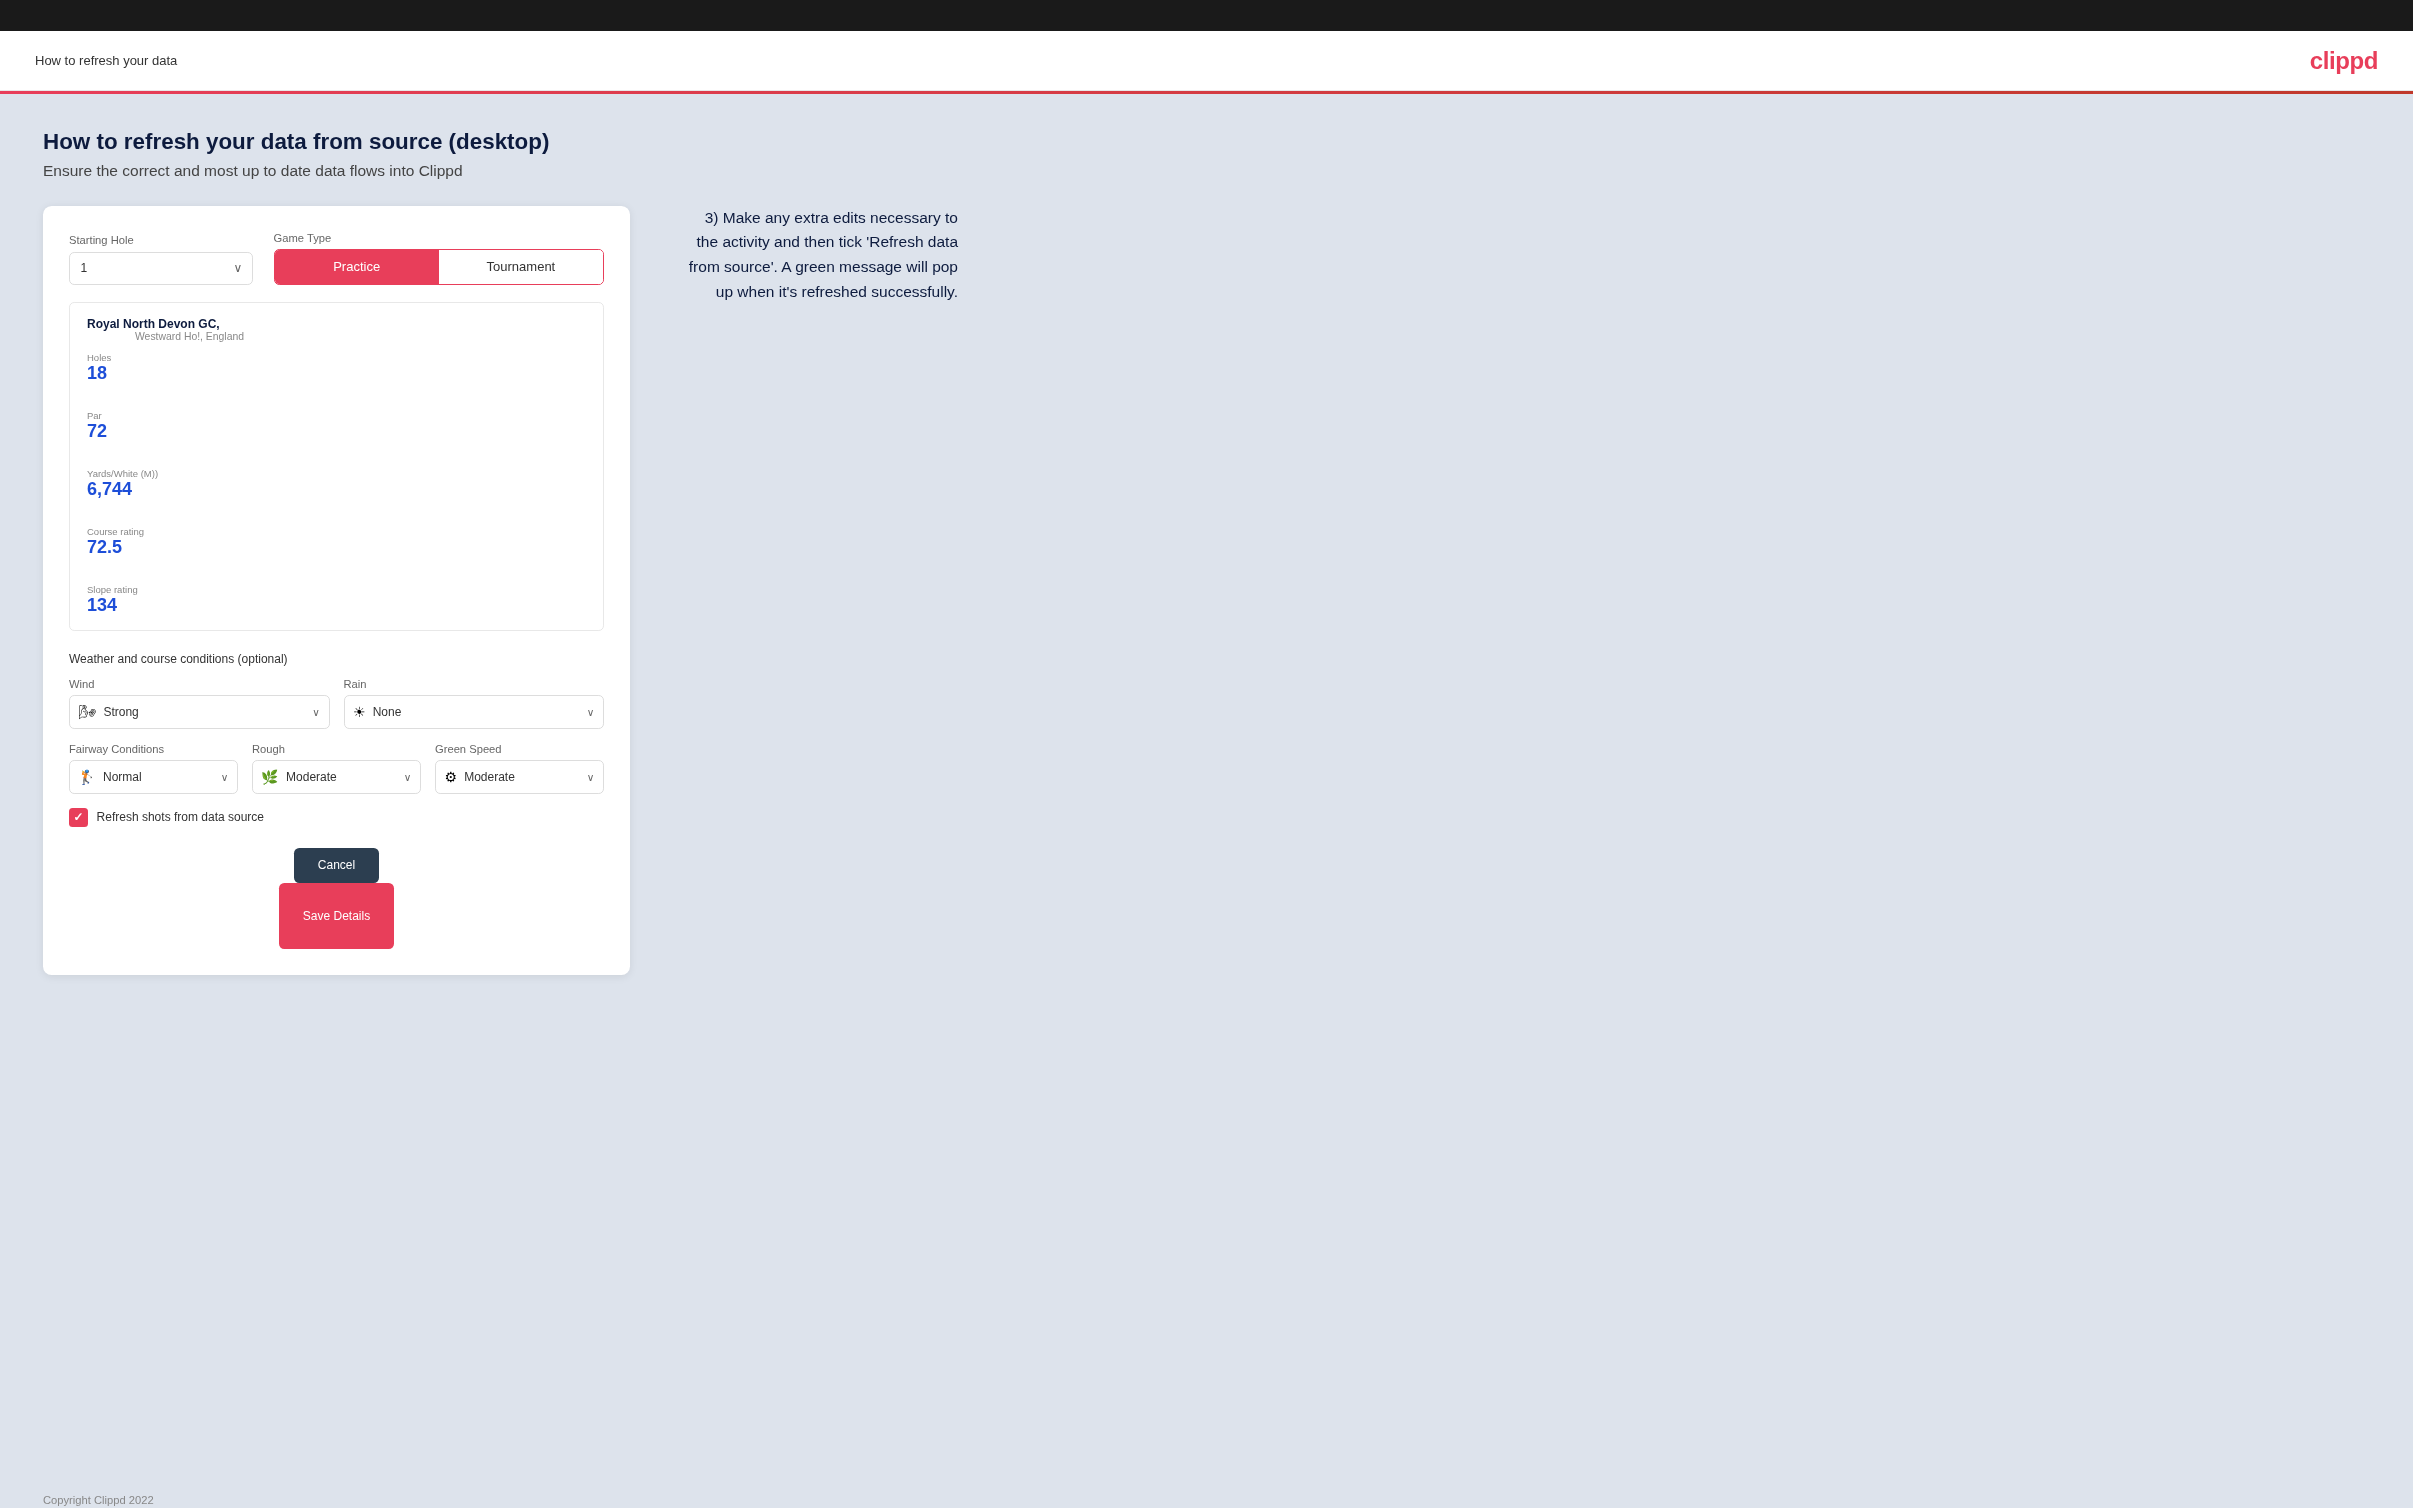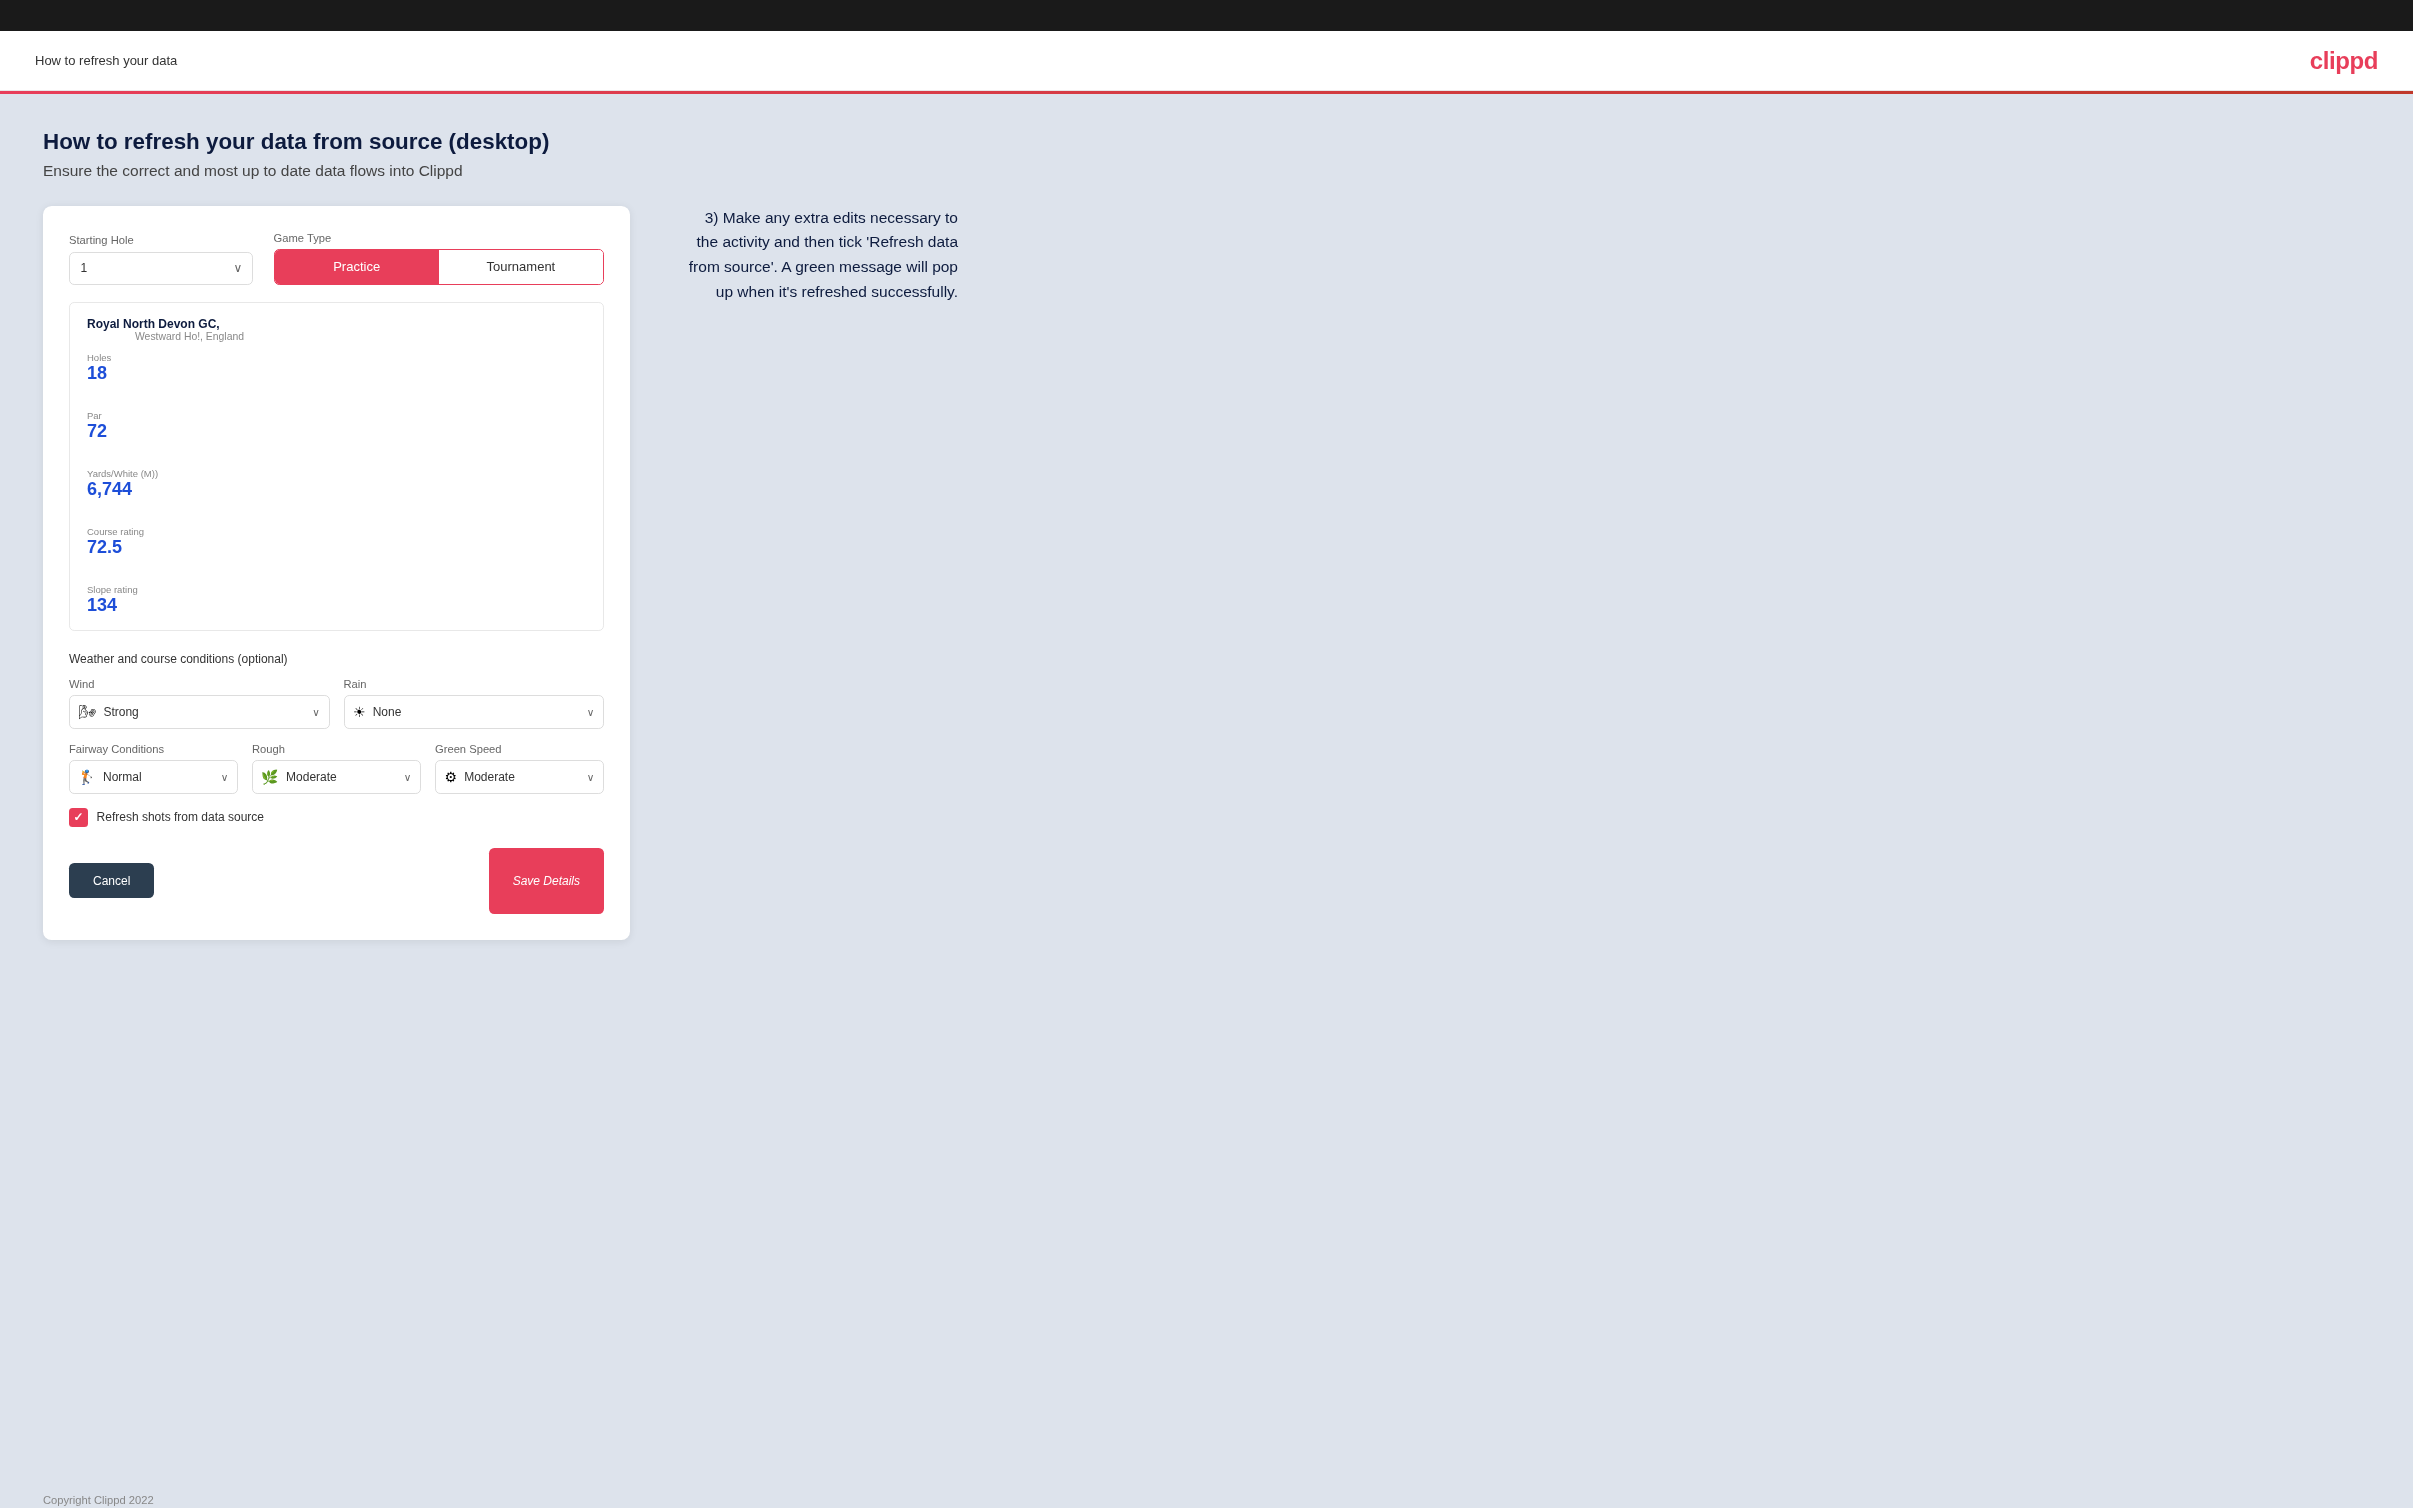--- a/index.html
+++ b/index.html
@@ -222,22 +222,22 @@
       font-weight: 700;
     }
 
     .checkbox-label {
       font-size: 12px;
       color: #333;
     }
 
     .button-row {
       display: flex;
-      justify-content: space-between;
       align-items: center;
+      flex-direction: column;
     }
 
     .btn-cancel {
       background: #2c3e50;
       color: #fff;
       border: none;
       border-radius: 5.2px;
       padding: 10.4px 24px;
       font-size: 12px;
       font-weight: 500;
@@ -246,21 +246,20 @@
 
     .btn-save {
       background: #e83e5a;
       color: #fff;
       border: none;
       border-radius: 5.2px;
       padding: 26px 24px;
       font-size: 12px;
       font-weight: 500;
       cursor: pointer;
-      font-style: italic;
     }
 
     .side-note {
       max-width: 276px;
       font-size: 15.5px;
       line-height: 1.6;
       color: #0d1b3e;
       text-align: right;
     }
 

